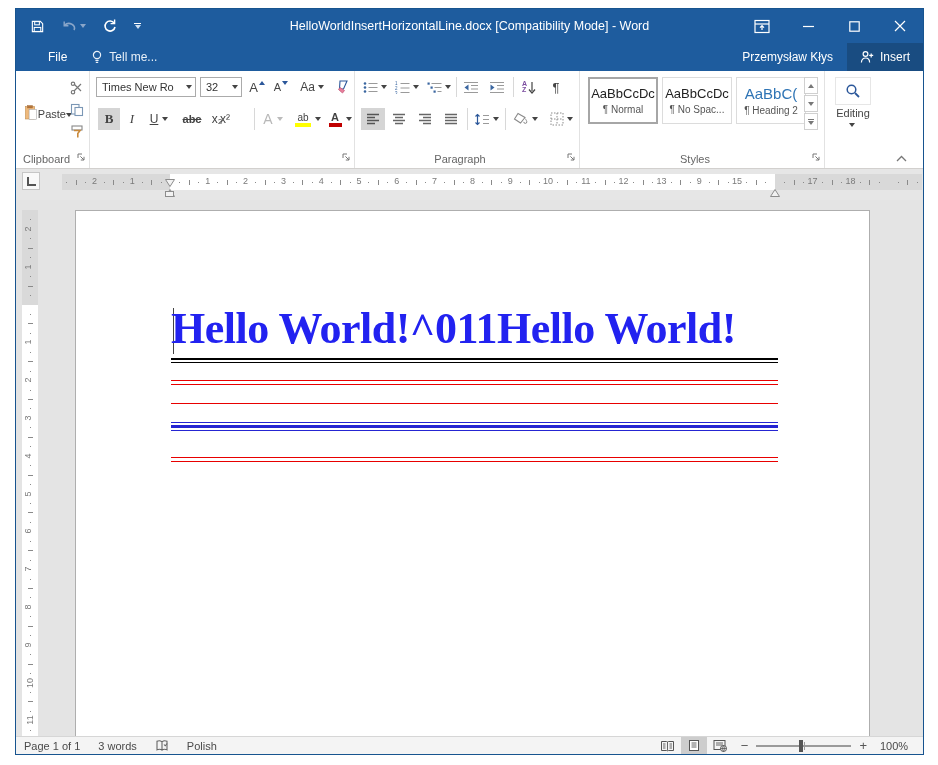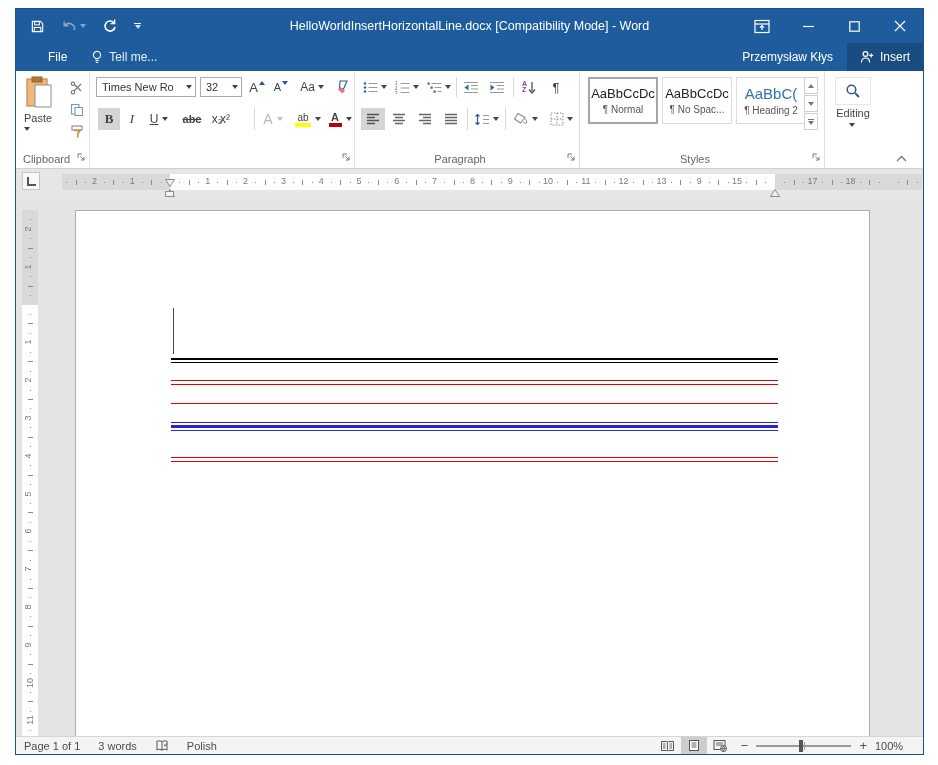--- a/index.html
+++ b/index.html
@@ -33,21 +33,21 @@
   .rgroup{position:absolute;top:0;height:97px;border-right:1px solid #e2e2e2;box-sizing:border-box;}
   .glabel{position:absolute;bottom:3px;left:0;right:14px;text-align:center;color:#666;font-size:11px;}
   .launcher{position:absolute;right:3px;bottom:4px;}
   .rbtn{position:absolute;display:flex;align-items:center;justify-content:center;height:22px;border-radius:0;}
   .rbtn.toggled{background:#d5d5d5;}
   .combo{position:absolute;height:20px;border:1px solid #ababab;background:#fff;display:flex;align-items:center;
          font-size:11px;color:#333;padding:0 3px 0 5px;box-sizing:border-box;}
   .combo .arr{margin-left:auto;}
   .vdiv{position:absolute;width:1px;background:#d8d8d8;}
   .texticon{font-size:12px;color:#444;}
-  .paste{position:absolute;left:8px;top:5px;width:48px;height:74px;display:flex;flex-direction:column;justify-content:flex-start;}
+  .paste{position:absolute;left:8px;top:5px;width:48px;height:74px;display:flex;flex-direction:row;align-items:center;justify-content:flex-start;}
   .stylecards{position:absolute;left:8px;top:6px;display:flex;gap:4px;}
   .scard{width:70px;height:47px;border:1px solid #dcdcdc;background:#fff;display:flex;flex-direction:column;align-items:center;justify-content:center;gap:3px;box-sizing:border-box;}
   .scard.sel{border:2px solid #a6a6a6;}
   .scard .prev{font-size:13px;color:#222;white-space:nowrap;}
   .scard .prev.h1{color:#2e74b5;font-size:15px;}
   .scard .nm{font-size:10px;color:#555;white-space:nowrap;}
   .stylescroll{position:absolute;right:6px;top:6px;width:14px;display:flex;flex-direction:column;gap:1px;}
   .stylescroll .sbtn{height:15px;border:1px solid #d0d0d0;background:#fff;display:flex;align-items:center;justify-content:center;}
   .chev{position:absolute;right:16px;bottom:4px;}
 
@@ -80,21 +80,21 @@
   .statusbar{height:17px;background:#f4f4f4;border-top:1px solid #d6d6d6;display:flex;align-items:center;
              font-size:11px;color:#4a4a4a;flex:0 0 auto;}
   .sitem{padding:0 9px;display:flex;align-items:center;gap:4px;height:100%;}
   .viewbtns{margin-left:auto;display:flex;height:100%;}
   .vbtn{width:26px;height:100%;display:flex;align-items:center;justify-content:center;}
   .vbtn.active{background:#cdcdcd;}
   .zoomctl{display:flex;align-items:center;gap:8px;padding:0 8px;height:100%;}
   .ztrack{position:relative;width:95px;height:2px;background:#9a9a9a;}
   .ztrack .notch{position:absolute;left:50%;top:-3px;width:1px;height:8px;background:#9a9a9a;}
   .ztrack .handle{position:absolute;left:45%;top:-5px;width:4px;height:12px;background:#555;}
-  .zpct{width:38px;text-align:left;padding-right:10px;}
+  .zpct{width:38px;text-align:center;padding-right:10px;}
 </style>
 </head>
 <body>
 
 <div class="stage">
 <div class="window">
 
   <div class="titlebar">
     <div class="qat">
       <span class="qbtn">
@@ -600,20 +600,21 @@
           <span class="vdot" style="top: 463.05px;"></span>
           <span class="vnum" style="top: 467.5px;">10</span>
           <span class="vdot" style="top: 481.95px;"></span>
           <span class="vtick" style="top: 491.4px;"></span>
           <span class="vdot" style="top: 500.85px;"></span>
           <span class="vnum" style="top: 505.3px;">11</span>
           <span class="vdot" style="top: 519.75px;"></span>
         </div>
     <div class="page" id="page">
       <span class="caret"></span>
+      <div class="doctext" style="color: rgb(34, 34, 240);">Hello World!^011Hello World!</div>
       <div id="doclines">
             <div class="hline" style="top: 147px;">
               <div class="seg" style="height: 2px; background: rgb(0, 0, 0);"></div>
               <div class="seg" style="height: 2px;"></div>
               <div class="seg" style="height: 1px; background: rgb(0, 0, 0);"></div>
             </div>
             <div class="hline" style="top: 169px;">
               <div class="seg" style="height: 1px; background: rgb(232, 0, 0);"></div>
               <div class="seg" style="height: 3px;"></div>
               <div class="seg" style="height: 1px; background: rgb(232, 0, 0);"></div>

